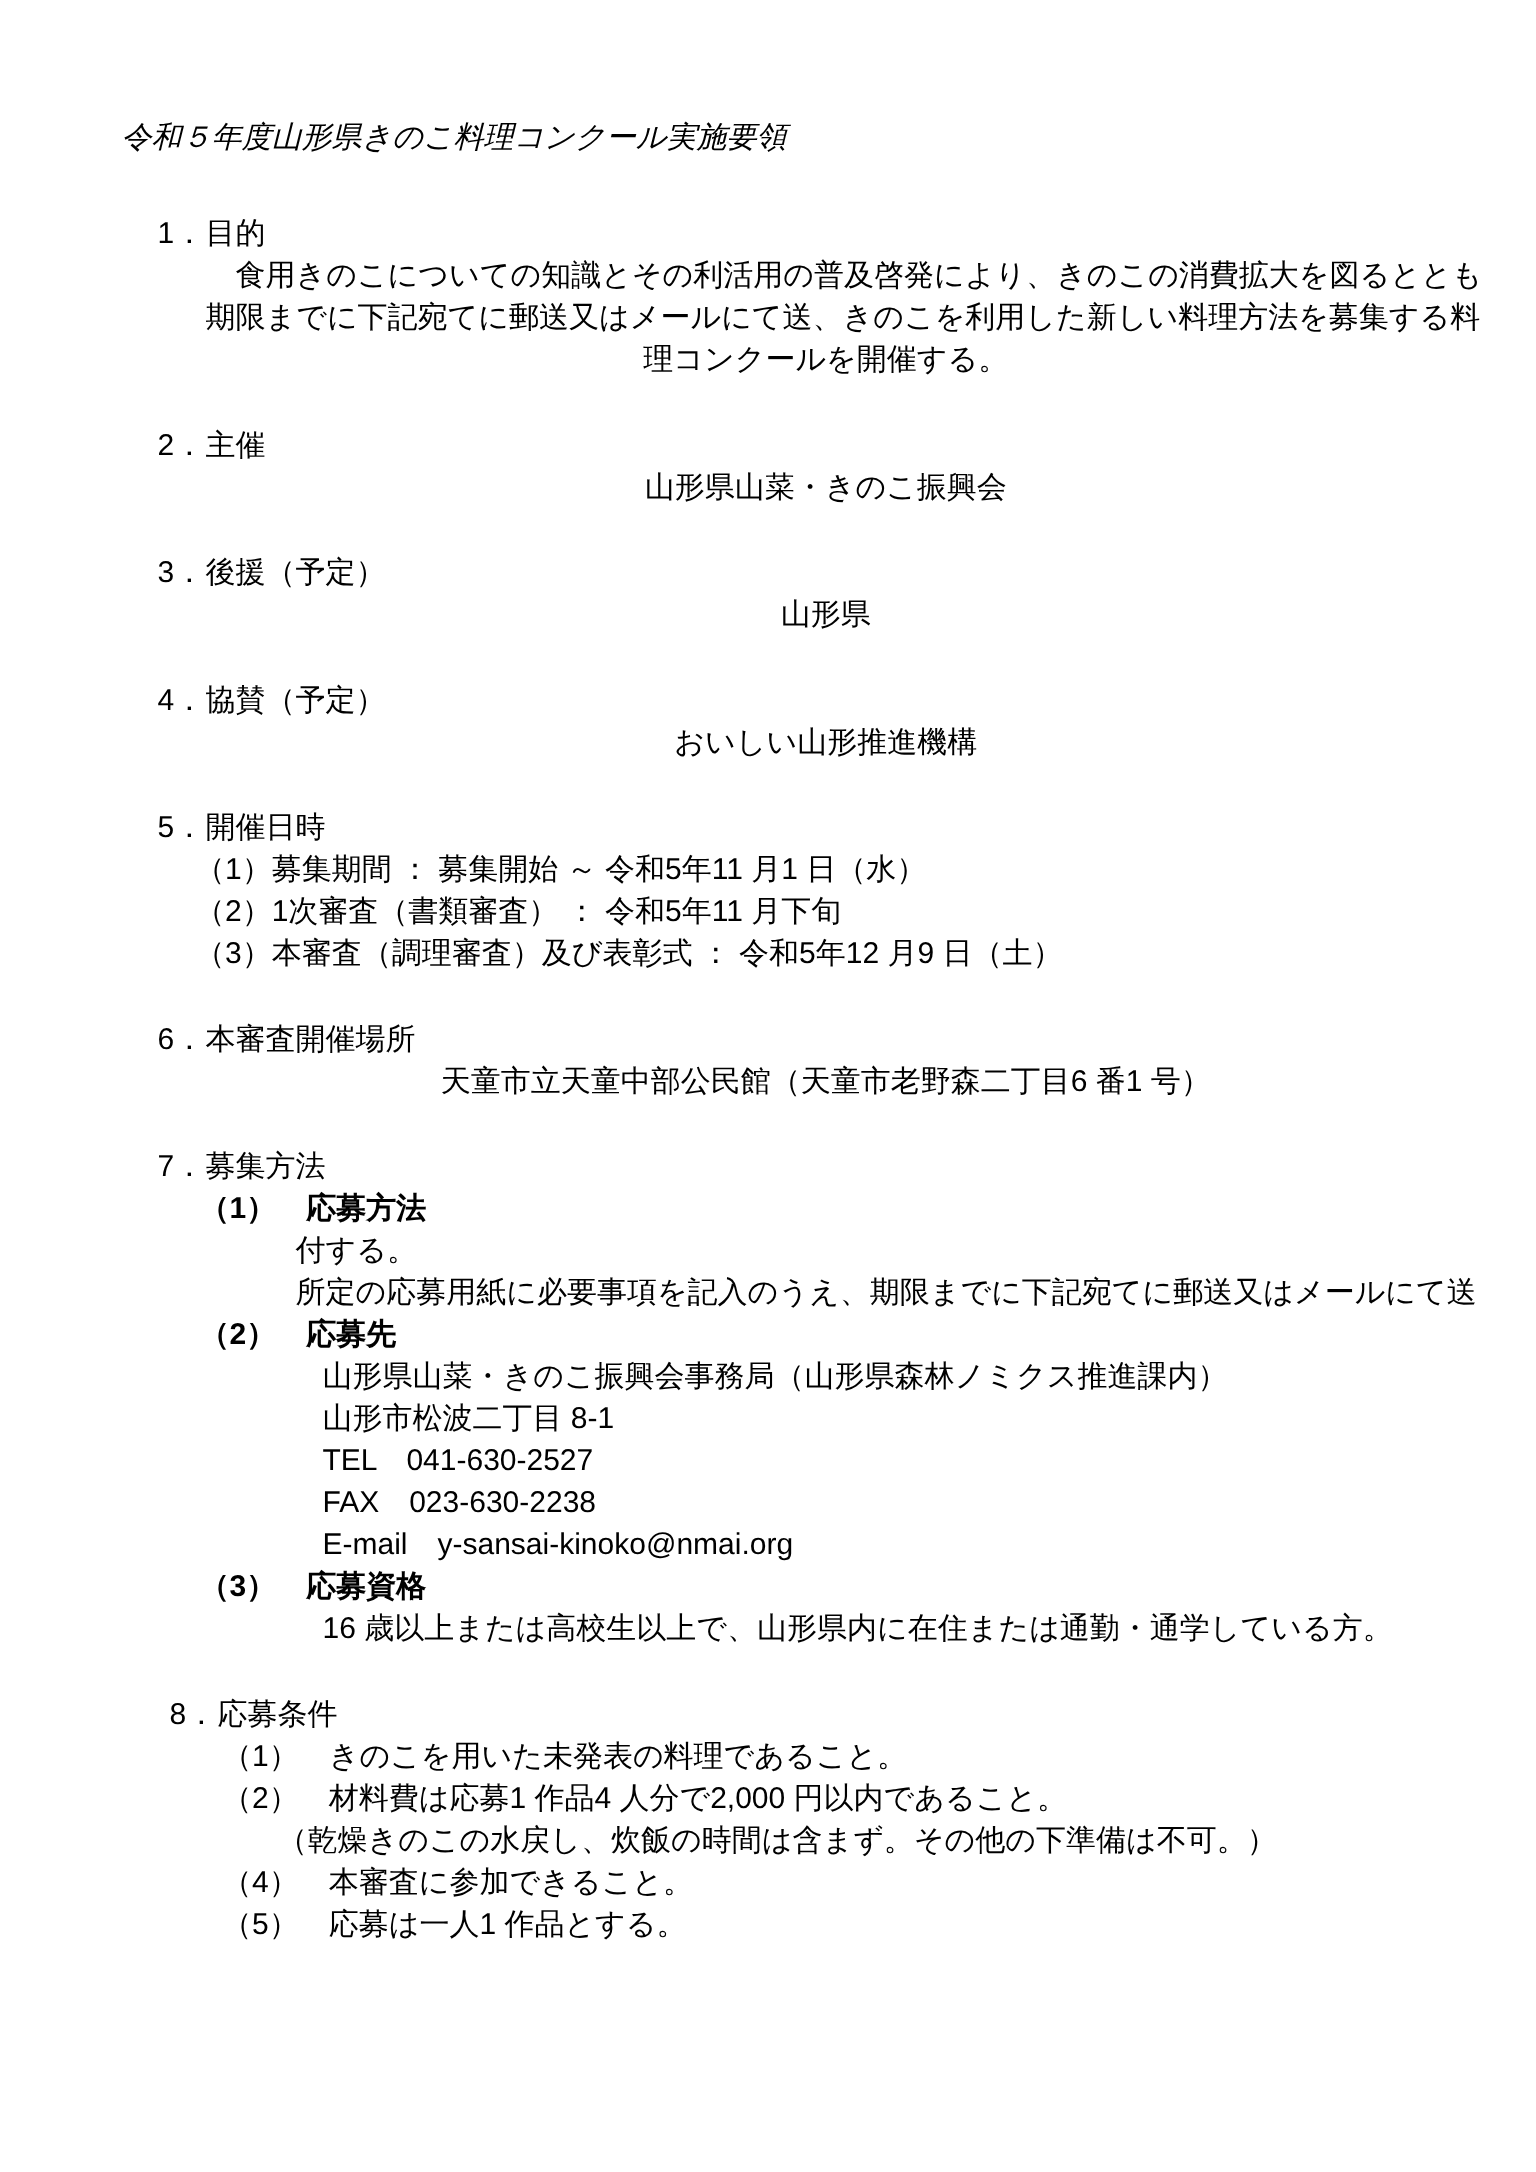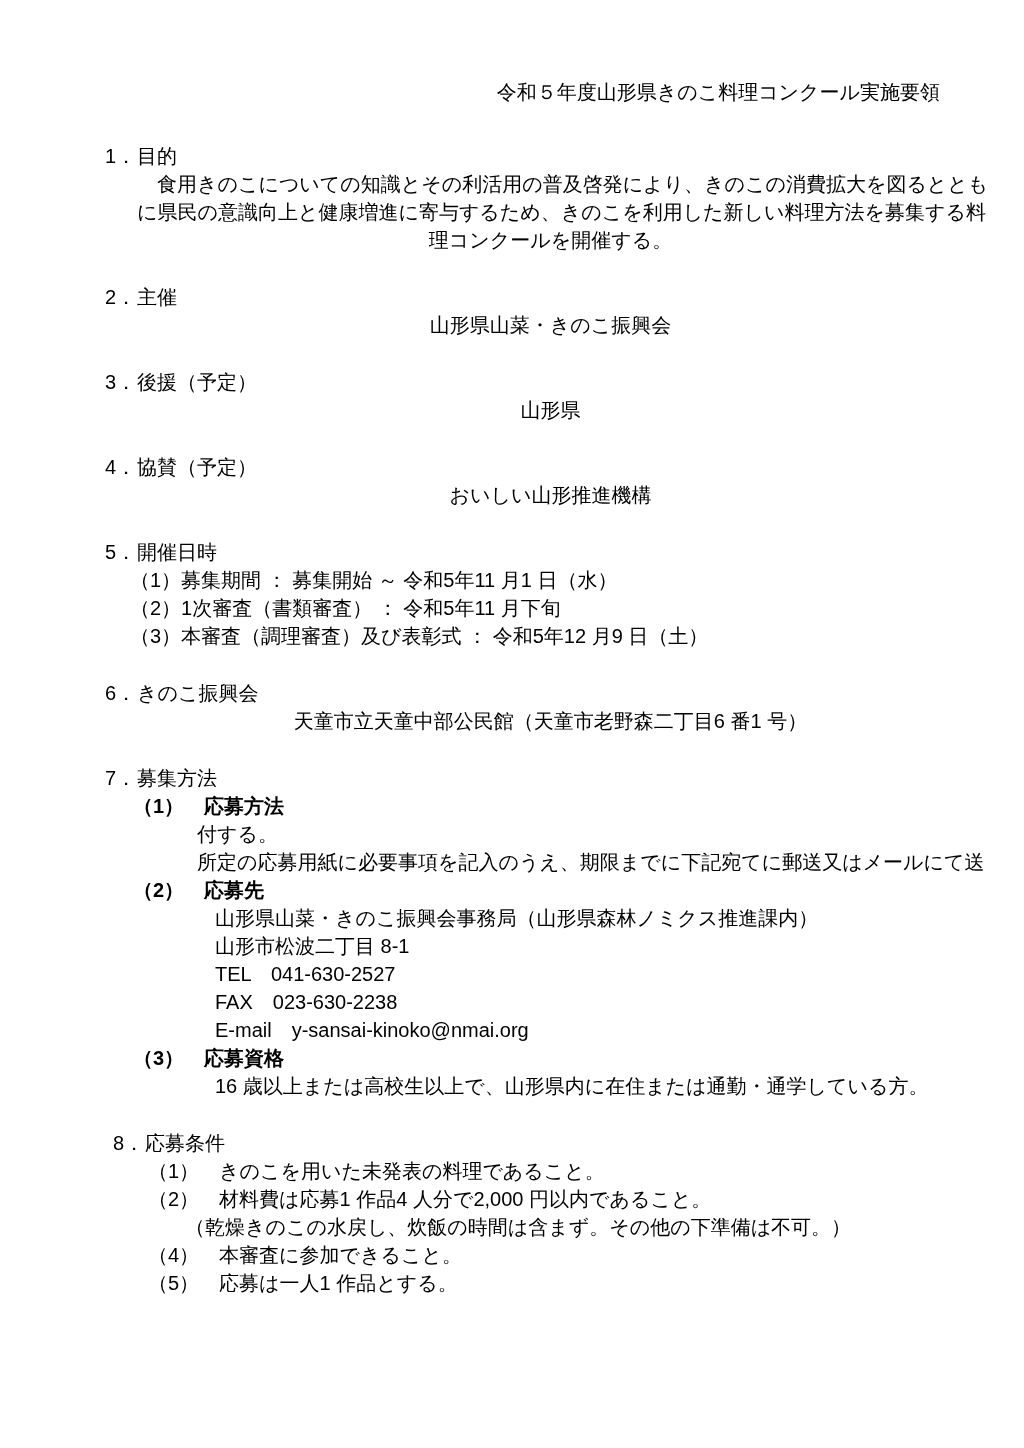--- a/index.html
+++ b/index.html
@@ -17,23 +17,24 @@
     overflow: hidden;
   }
   .content {
     padding: 78px 60px 0 105px;
   }
   .line {
     white-space: pre;
     height: 28px;
   }
   .title {
-    text-align: right;
+    text-align: left;
     position: relative;
     left: -24px;
+    font-style: italic;
   }
   .sec { margin-top: 29px; }
   .sec-first { margin-top: 36px; }
   .num {
     display: inline-block;
     width: 32px;
     white-space: pre;
   }
   .body   { margin-left: 32px; text-align: center; }
   .first  { text-indent: 20px; }
@@ -48,21 +49,21 @@
 </head>
 <body>
 
 <main class="content">
 
   <div class="line title">令和５年度山形県きのこ料理コンクール実施要領</div>
 
   <section class="sec sec-first">
     <div class="line"><span class="num">1．</span><span>目的</span></div>
     <div class="line body first">食用きのこについての知識とその利活用の普及啓発により、きのこの消費拡大を図るととも</div>
-    <div class="line body">に県民の意識向上と健康増進に寄与するため、きのこを利用した新しい料理方法を募集する料</div>
+    <div class="line body">期限までに下記宛てに郵送又はメールにて送、きのこを利用した新しい料理方法を募集する料</div>
     <div class="line body">理コンクールを開催する。</div>
   </section>
 
   <section class="sec">
     <div class="line"><span class="num">2．</span><span>主催</span></div>
     <div class="line body">山形県山菜・きのこ振興会</div>
   </section>
 
   <section class="sec">
     <div class="line"><span class="num">3．</span><span>後援（予定）</span></div>
@@ -75,21 +76,21 @@
   </section>
 
   <section class="sec">
     <div class="line"><span class="num">5．</span><span>開催日時</span></div>
     <div class="line s5-item">（1）募集期間 ： 募集開始 ～ 令和5年11 月1 日（水）</div>
     <div class="line s5-item">（2）1次審査（書類審査） ： 令和5年11 月下旬</div>
     <div class="line s5-item">（3）本審査（調理審査）及び表彰式 ： 令和5年12 月9 日（土）</div>
   </section>
 
   <section class="sec">
-    <div class="line"><span class="num">6．</span><span>きのこ振興会</span></div>
+    <div class="line"><span class="num">6．</span><span>本審査開催場所</span></div>
     <div class="line body">天童市立天童中部公民館（天童市老野森二丁目6 番1 号）</div>
   </section>
 
   <section class="sec">
     <div class="line"><span class="num">7．</span><span>募集方法</span></div>
     <div class="line s7-label">（1）　応募方法</div>
     <div class="line sub1">付する。</div>
     <div class="line sub1">所定の応募用紙に必要事項を記入のうえ、期限までに下記宛てに郵送又はメールにて送</div>
     <div class="line s7-label">（2）　応募先</div>
     <div class="line sub2">山形県山菜・きのこ振興会事務局（山形県森林ノミクス推進課内）</div>

